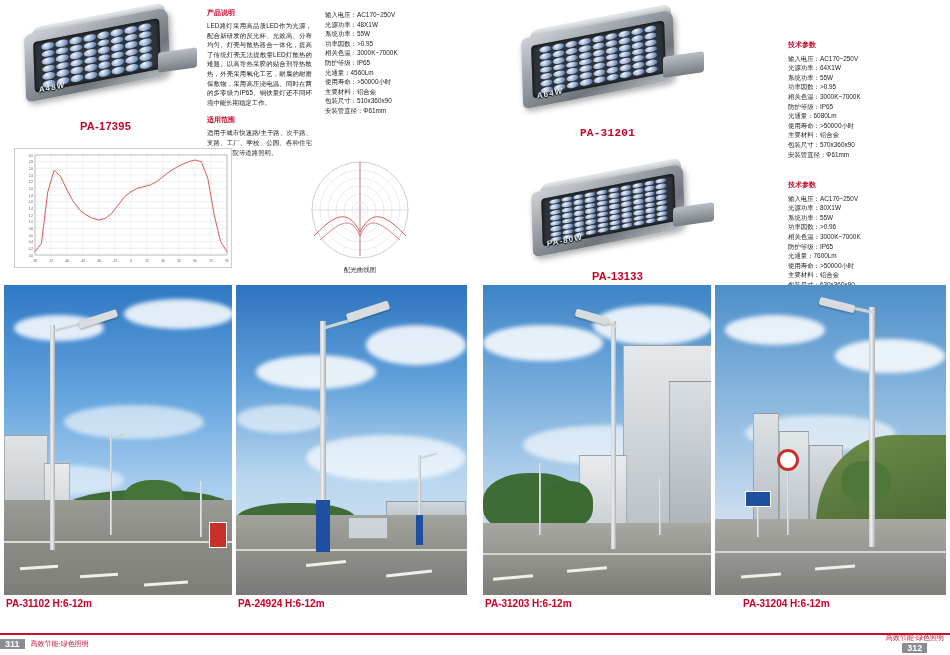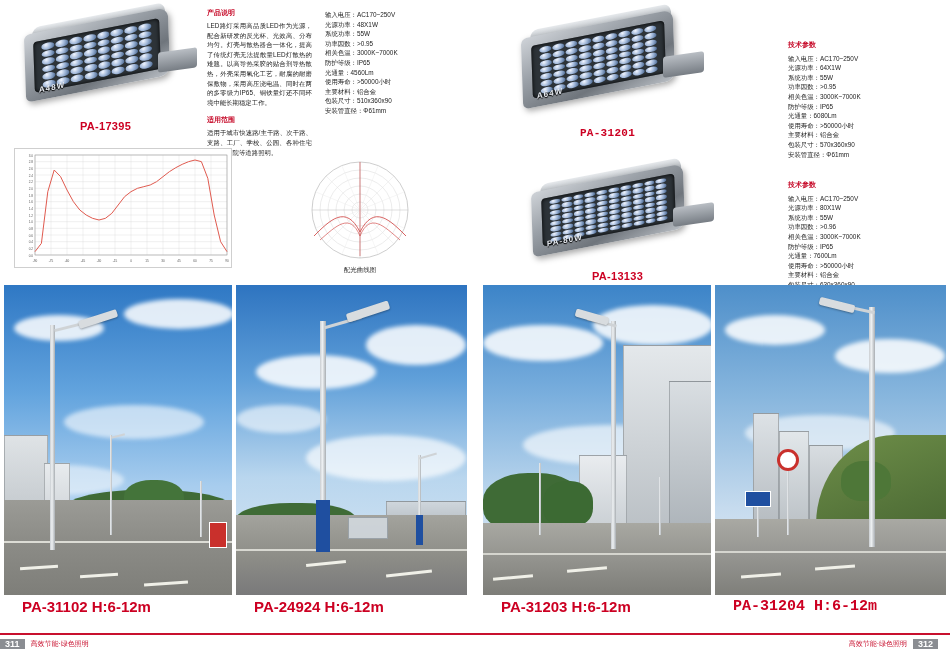--- a/index.html
+++ b/index.html
@@ -121,21 +121,21 @@
   }
   .photo .lamp-head {
     position:absolute; background:#d8dcdf; border-radius:2px;
     transform:rotate(-18deg);
     box-shadow:0 1px 2px rgba(0,0,0,.3);
   }
   .photo .lamp-arm2 {
     position:absolute; background:#cfd3d6;
   }
   .photo-caption {
-    position:absolute; font-size:15px; font-weight:bold; color:#cc0022;margin-left:16px;
+    position:absolute; font-size:10px; font-weight:bold; color:#cc0022;
   }
 
   
   .footer-bar {
     position:absolute; bottom:0; height:22px;
     display:flex; align-items:center;
   }
   .footer-num {
     font-size:9px; color:#fff; background:#8a8d92;
     padding:0 5px; font-weight:bold;
@@ -636,28 +636,28 @@
     <div class="pole" style="left:154px; top:22px; width:6px; height:240px;"></div>
     <div class="lamp-arm2" style="left:120px; top:22px; width:40px; height:3px; transform:rotate(12deg)"></div>
     <div class="lamp-head" style="left:104px; top:16px; width:36px; height:8px; transform:rotate(14deg)"></div>
 
     <div style="position:absolute; left:62px; top:164px; width:22px; height:22px; border-radius:50%;
                 background:#fff; border:3px solid #c9302c;"></div>
     <div style="position:absolute; left:30px; top:206px; width:26px; height:16px; background:#1f4fa0; border:1px solid #fff;"></div>
     <div class="pole" style="left:72px; top:186px; width:2px; height:64px;"></div>
     <div class="pole" style="left:42px; top:222px; width:2px; height:30px;"></div>
   </div>
-  <div class="photo-caption" style="left:717px; top:598px;font-family:Liberation Mono, monospace;">PA-31204 H:6-12m</div>
+  <div class="photo-caption" style="left:743px; top:598px;">PA-31204 H:6-12m</div>
 
   <div class="footer-rule" style="left:0; width:475px;"></div>
   <div class="footer-rule" style="left:475px; width:475px;"></div>
 
   <div class="footer-bar" style="left:0;">
     <span class="footer-num">311</span>
     <span class="footer-txt">高效节能·绿色照明</span>
   </div>
 
-  <div class="footer-bar" style="right:12px; flex-direction:row;">
+  <div class="footer-bar" style="right:0; flex-direction:column;">
     <span class="footer-txt">高效节能·绿色照明</span>
     <span class="footer-num">312</span>
   </div>
 
 </div>
 
 </body></html>

